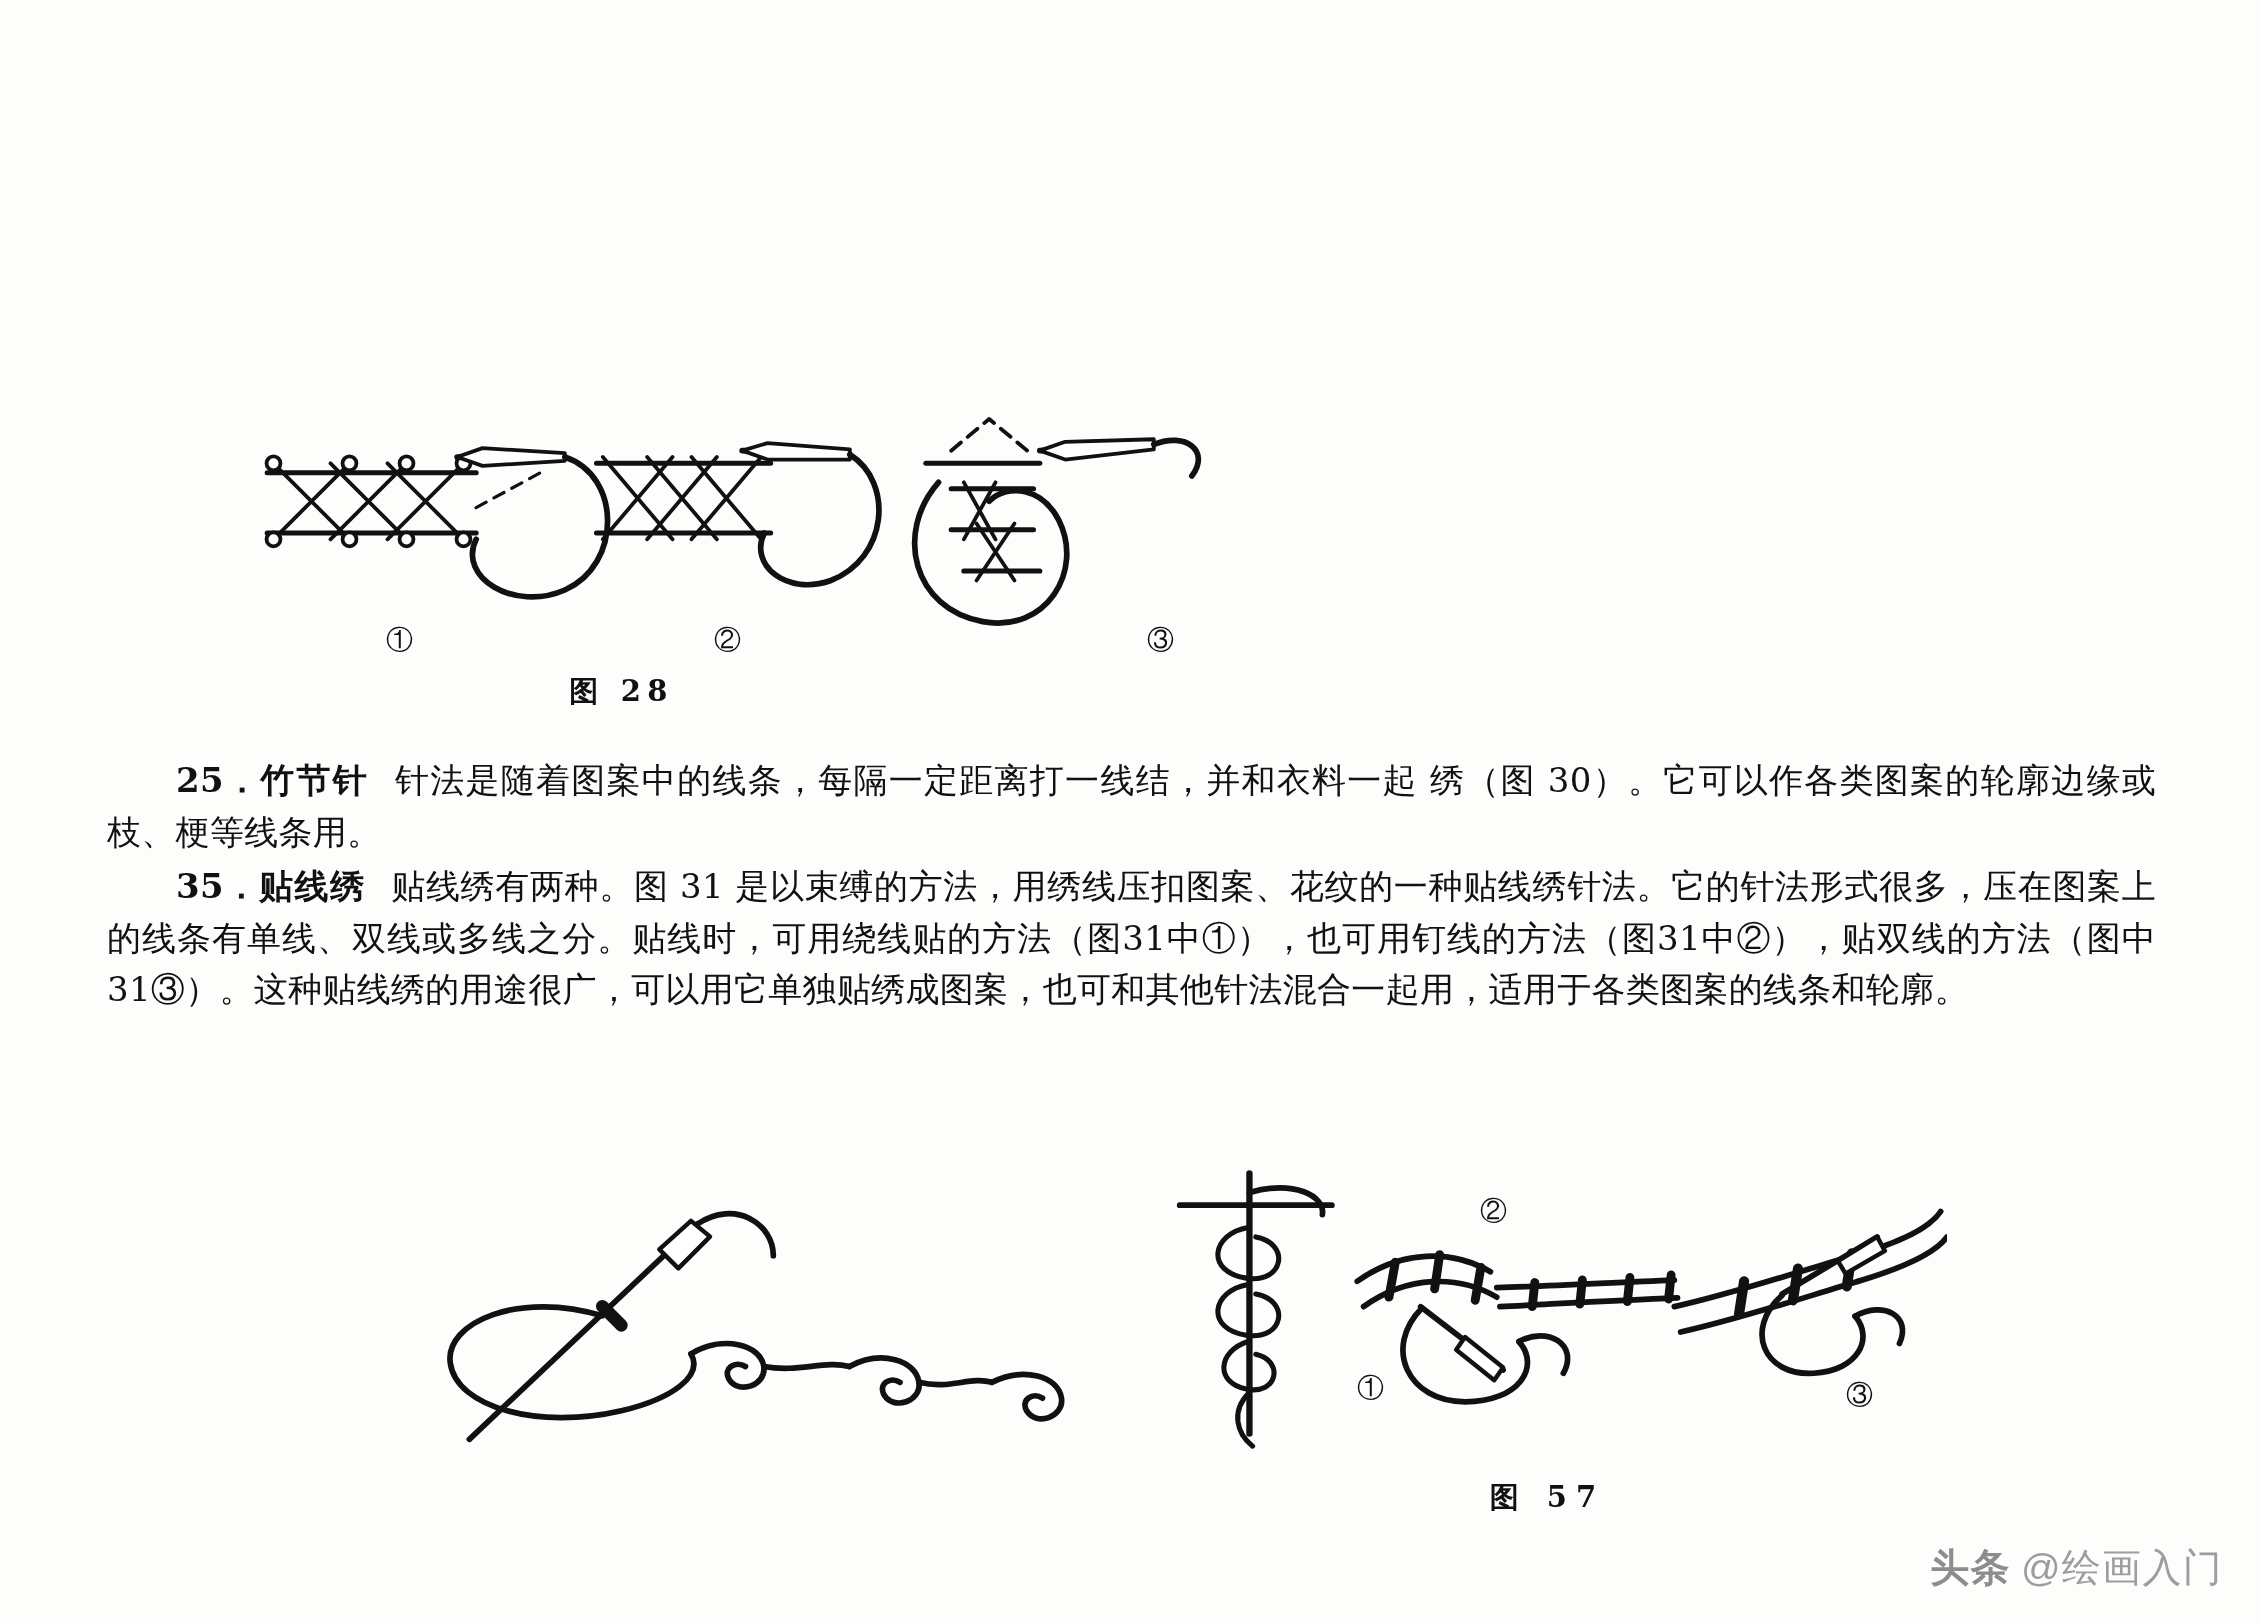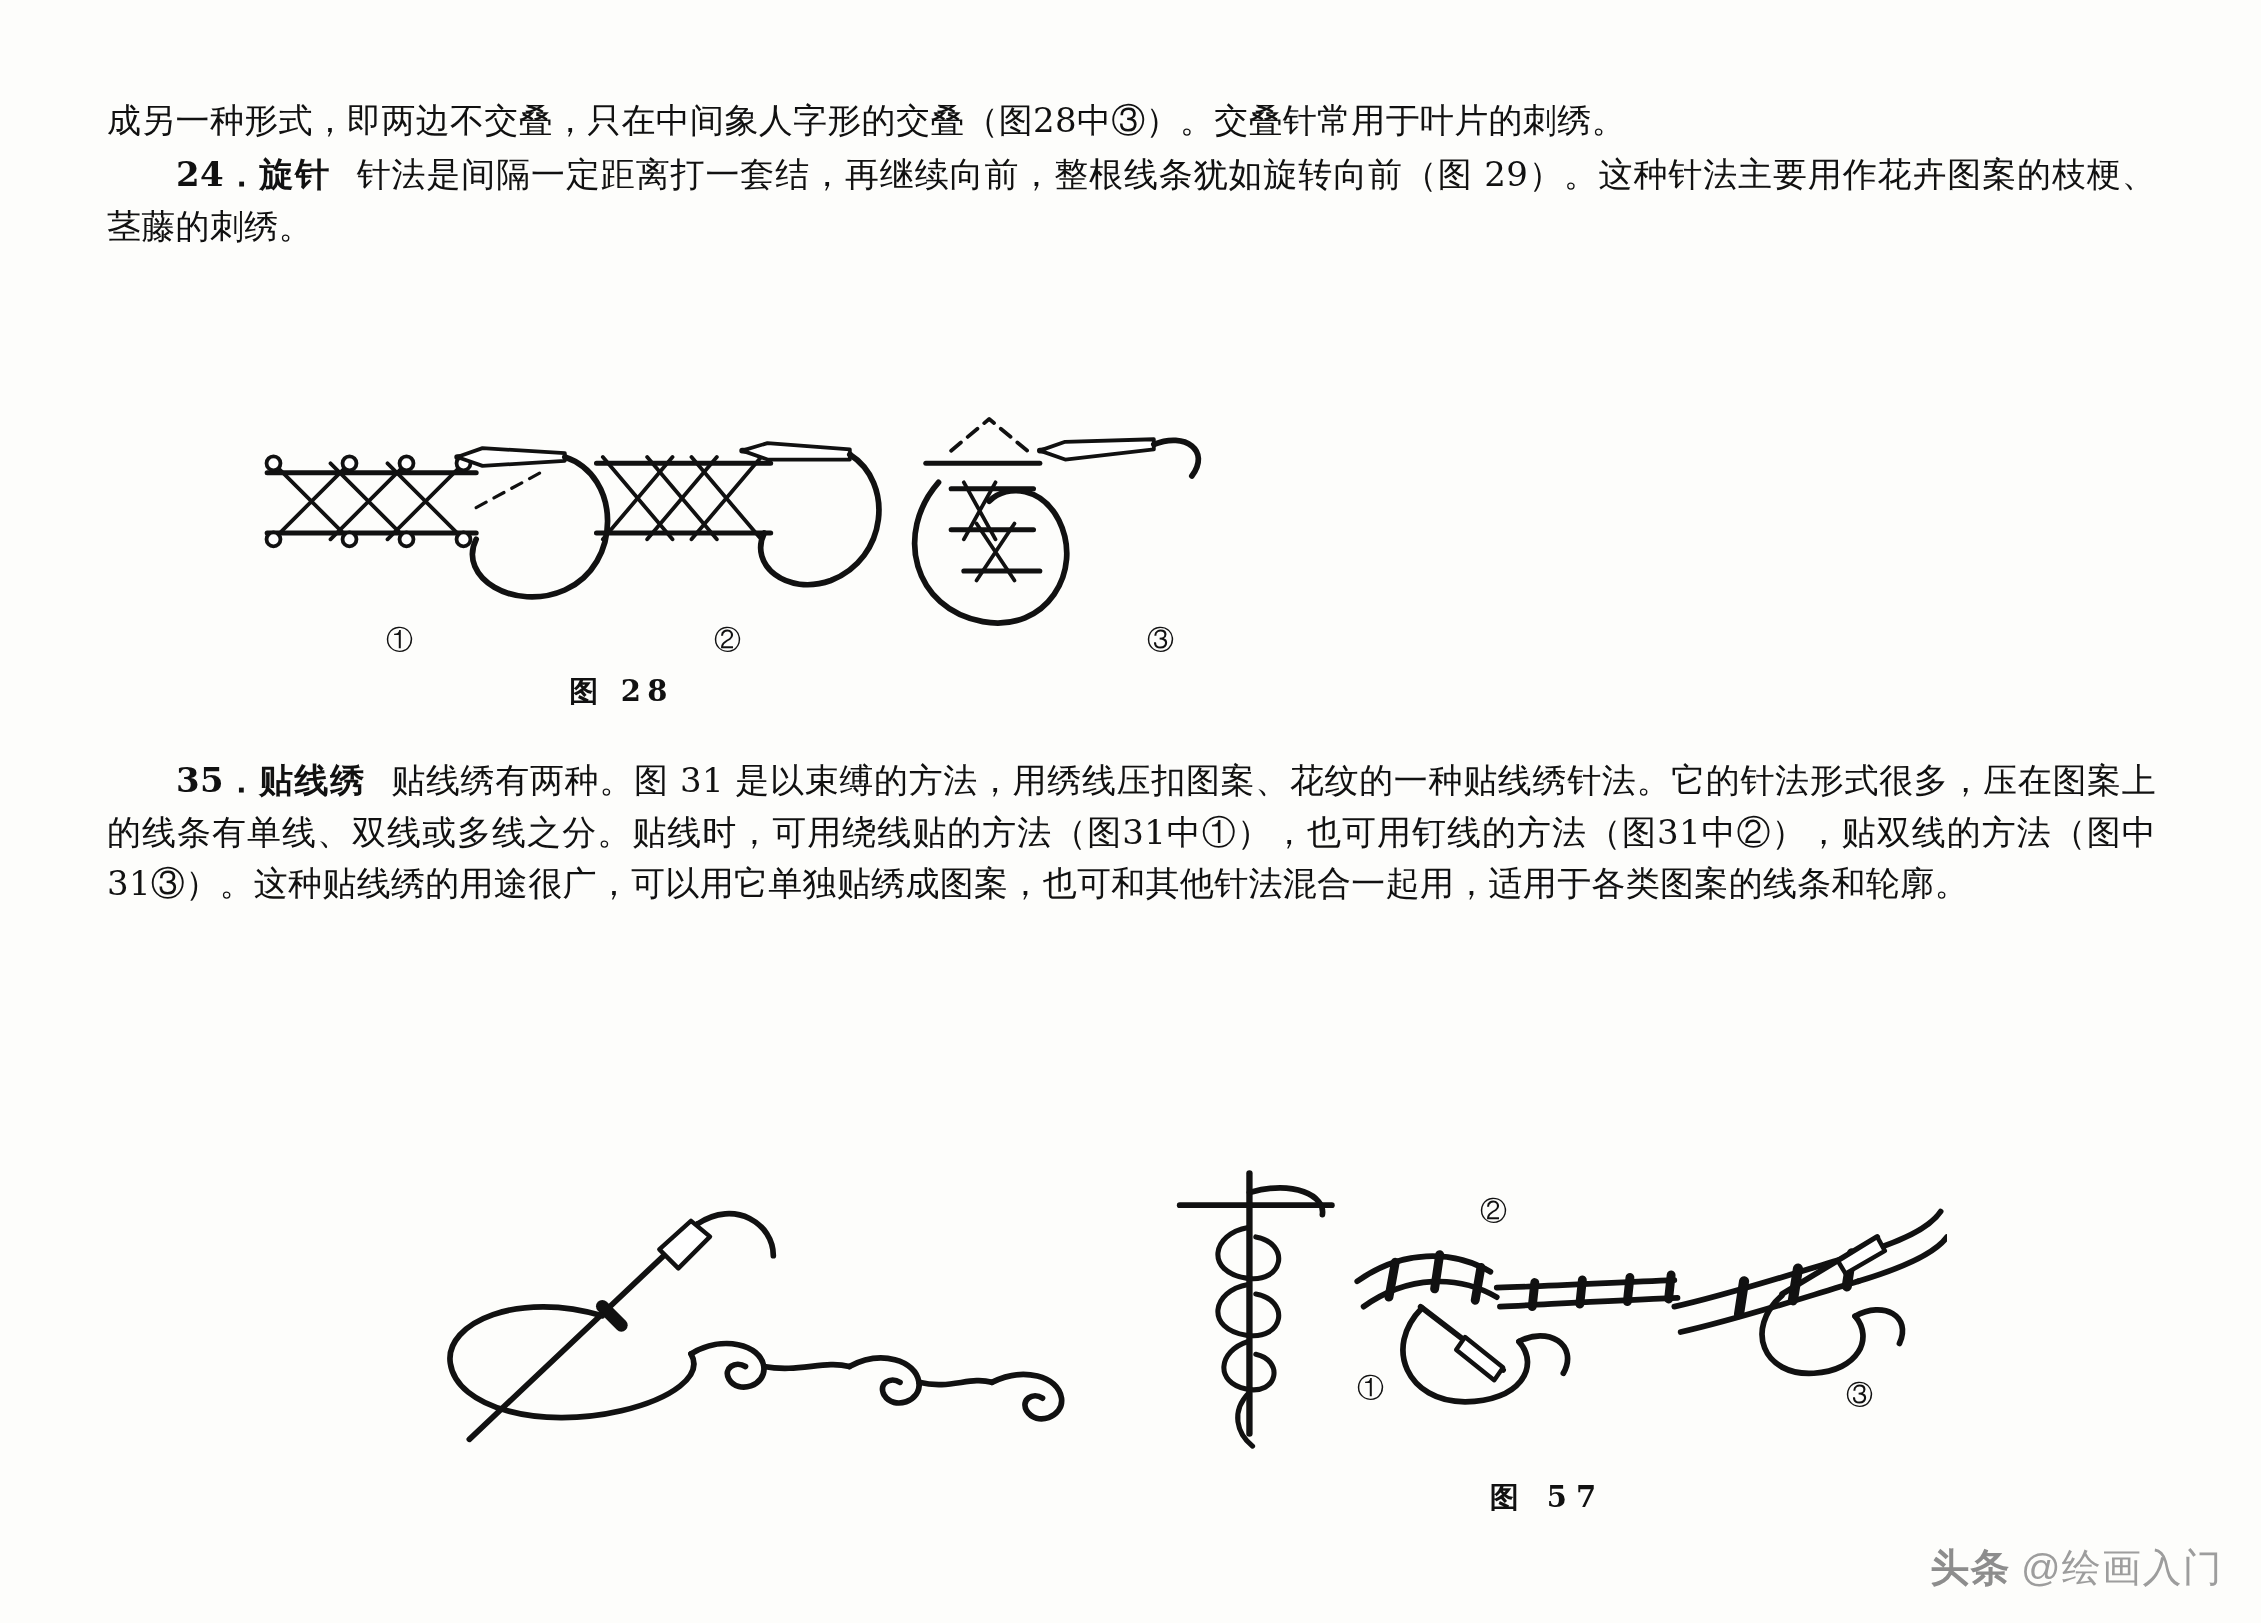--- a/index.html
+++ b/index.html
@@ -88,26 +88,20 @@
     display: inline-block;
     font-weight: bold;
     color: #7a7a7a;
   }
 </style>
 </head>
 <body>
 
 <div class="page">
 
-  <div class="text-block" style="top: 95px;">
-    <p class="para">成另一种形式，即两边不交叠，只在中间象人字形的交叠（图28中③）。交叠针常用于叶片的刺绣。</p>
-    <p class="para indent">
-      <span class="num-label">24．</span><span class="bold-term">旋针</span><span class="gap"></span><span>针法是间隔一定距离打一套结，再继续向前，整根线条犹如旋转向前（图 29）。这种针法主要用作花卉图案的枝梗、茎藤的刺绣。</span>
-    </p>
-  </div>
 
   <div class="figure-area" style="top: 400px; left: 241px; width: 1091px;">
     <svg width="1091" height="228" viewBox="0 0 1720 360">
       <g fill="none" stroke="#111" stroke-width="6" stroke-linecap="round" stroke-linejoin="round">
 
         <g transform="translate(40,60)">
           <path d="M10,40 L130,160 M130,40 L10,160"></path>
           <path d="M100,40 L220,160 M220,40 L100,160"></path>
           <path d="M190,40 L310,160 M310,40 L190,160"></path>
           <path d="M0,55 L330,55 M0,150 L330,150" stroke-width="8"></path>
@@ -156,20 +150,23 @@
       <span class="circ" style="position:absolute; left:145px; top:-6.3px;">①</span>
       <span class="circ" style="position:absolute; left:473px; top:-6.3px;">②</span>
       <span class="circ" style="position:absolute; left:906px; top:-6.3px;">③</span>
     </div>
     <div class="fig-caption" style="margin-top: 44px; margin-left: -330px;">图 28</div>
   </div>
 
 
   <div class="text-block" style="top: 755px;">
     <p class="para indent">
+      <span class="num-label">25．</span><span class="bold-term">竹节针</span><span class="gap"></span><span>针法是随着图案中的线条，每隔一定距离打一线结，并和衣料一起 绣（图 30）。它可以作各类图案的轮廓边缘或枝、梗等线条用。</span>
+    </p>
+    <p class="para indent">
       <span class="num-label">35．</span><span class="bold-term">贴线绣</span><span class="gap"></span><span>贴线绣有两种。图 31 是以束缚的方法，用绣线压扣图案、花纹的一种贴线绣针法。它的针法形式很多，压在图案上的线条有单线、双线或多线之分。贴线时，可用绕线贴的方法（图31中①），也可用钉线的方法（图31中②），贴双线的方法（图中31③）。这种贴线绣的用途很广，可以用它单独贴绣成图案，也可和其他针法混合一起用，适用于各类图案的线条和轮廓。</span>
     </p>
   </div>
 
   <div class="figure-area" style="top: 1186px; left: 393px; width: 729px;">
     <svg width="729" height="266" viewBox="0 0 1150 420">
       <g fill="none" stroke="#111" stroke-width="7" stroke-linecap="round" stroke-linejoin="round">
 
         <path d="M120,400 L480,60" stroke-width="9"></path>
         <path d="M330,190 L360,220" stroke-width="20"></path>

